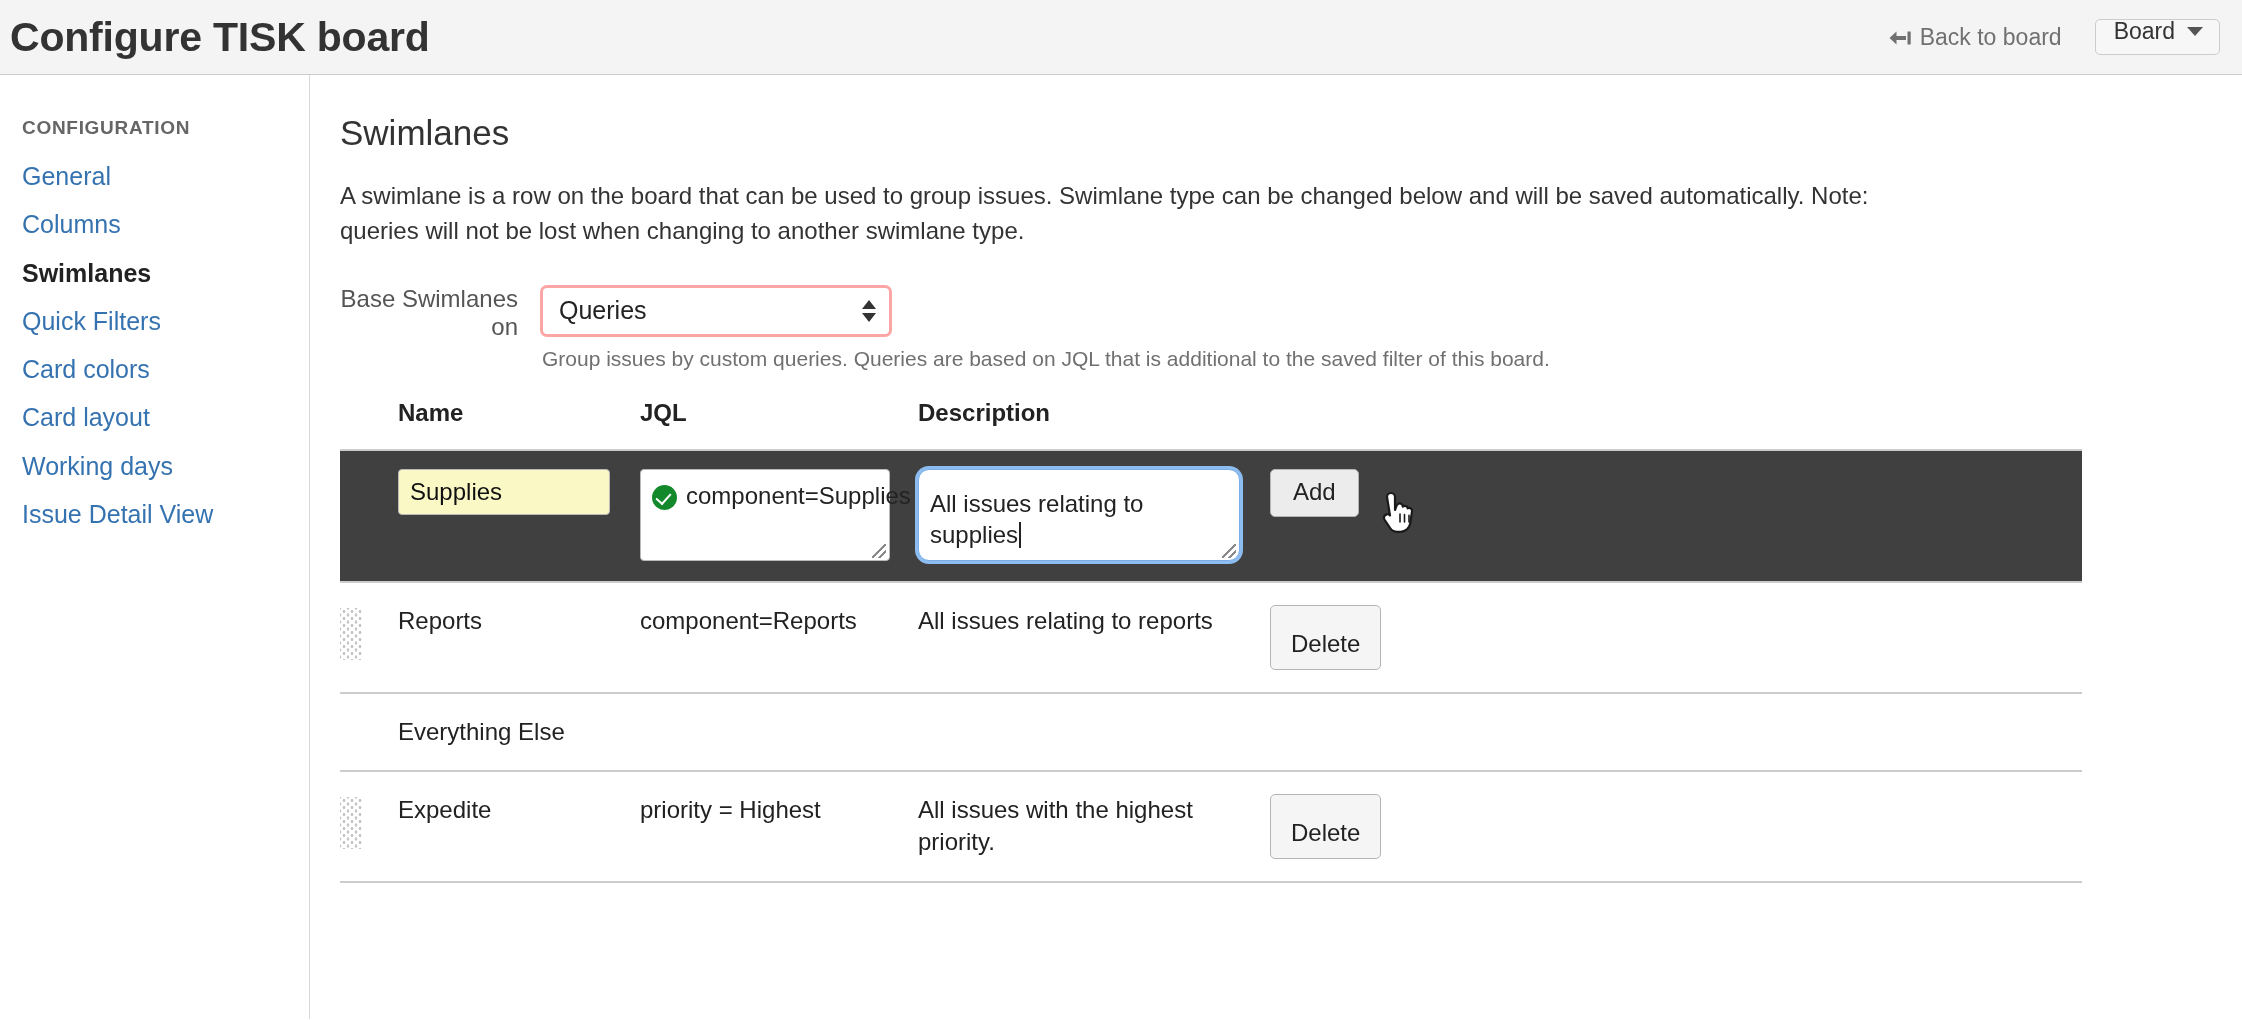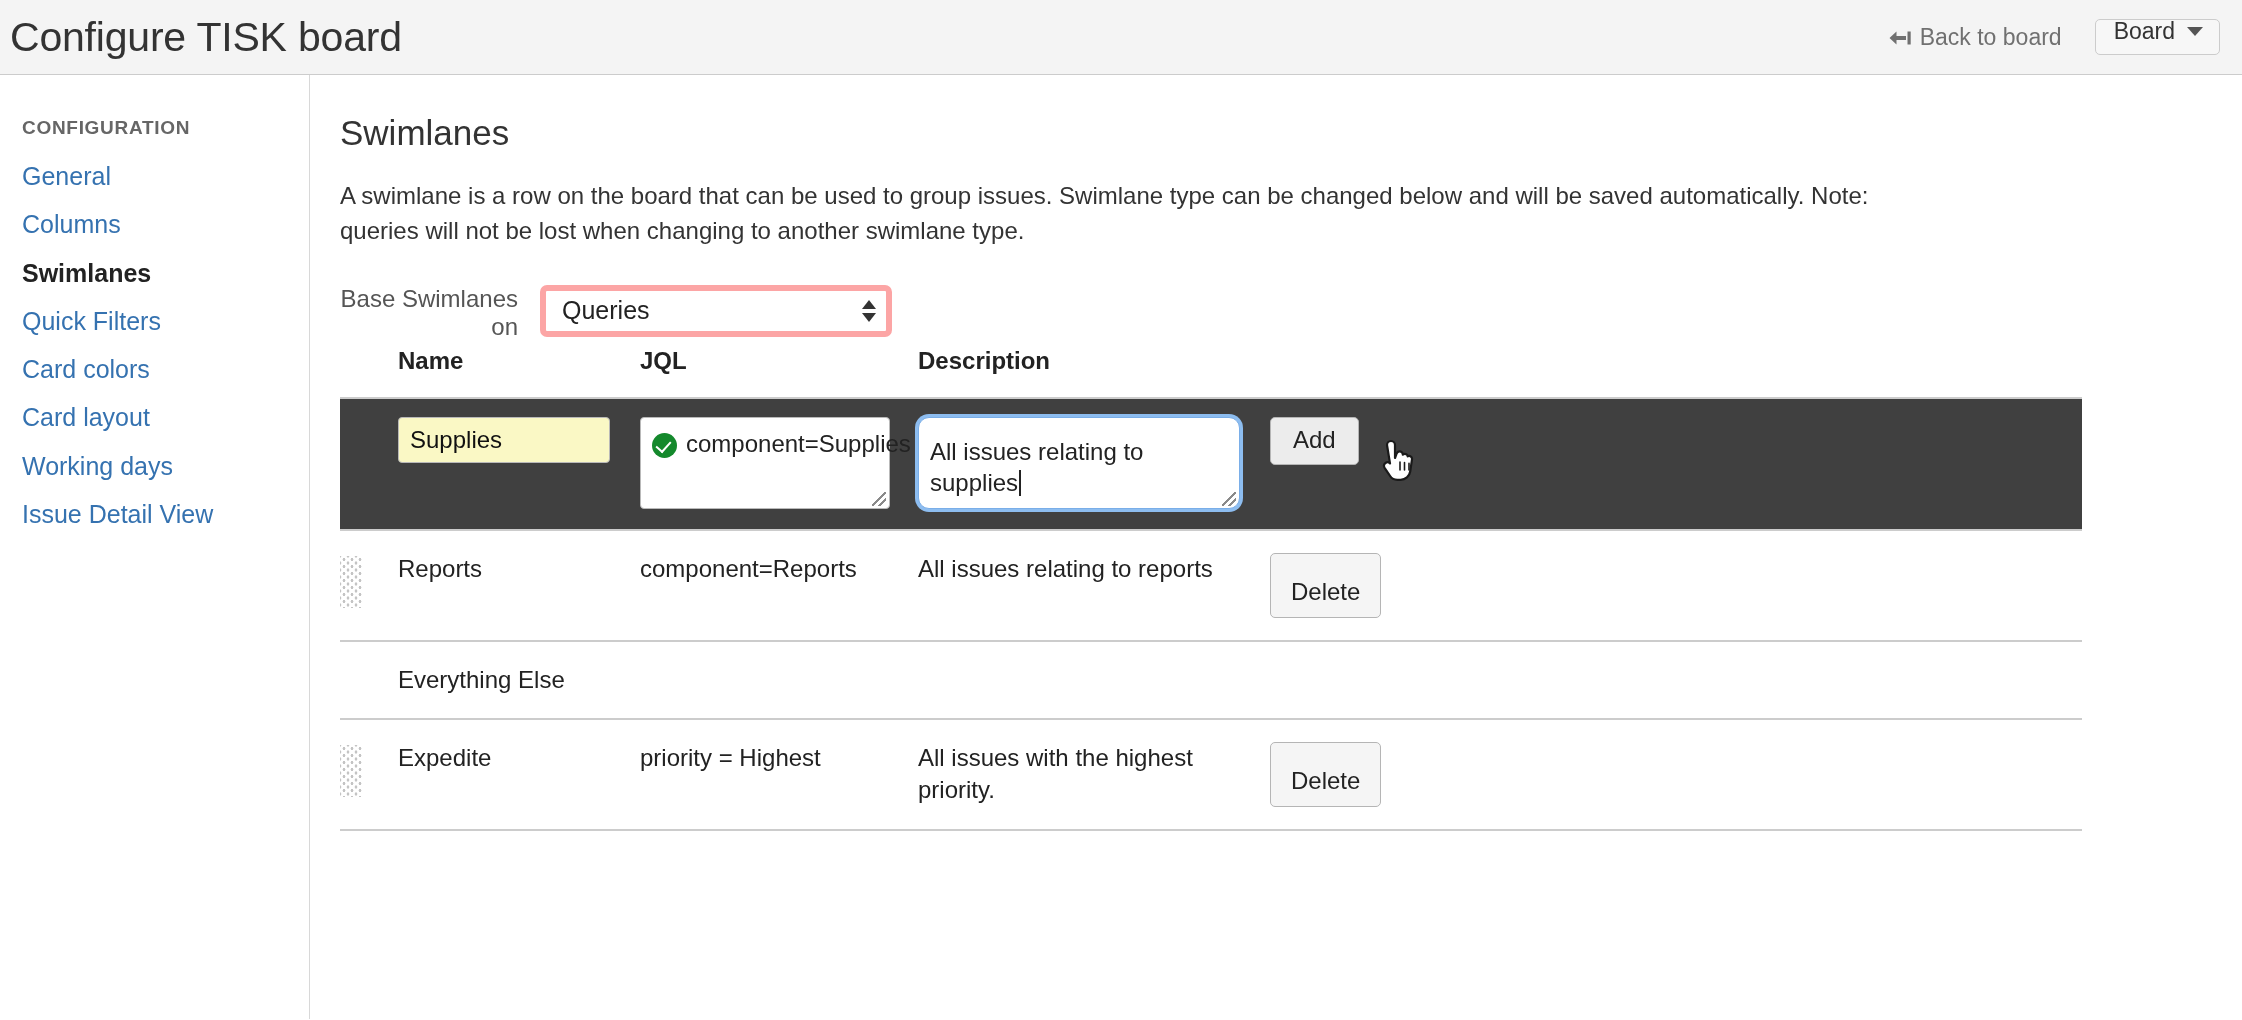--- a/index.html
+++ b/index.html
@@ -18,21 +18,21 @@
     position: relative;
     height: 75px;
     background: #f4f4f4;
     border-bottom: 1px solid #cccccc;
     display: flex;
     align-items: center;
     padding: 0 22px 0 10px;
   }
   .page-title {
     font-size: 41px;
-    font-weight: 400;
+    font-weight: 700;
     color: #333333;
     letter-spacing: -0.2px;
     line-height: 1;
     white-space: nowrap;
   }
   .header-right {
     margin-left: auto;
     display: flex;
     align-items: center;
     gap: 33px;
@@ -146,21 +146,21 @@
   }
   .select-wrap {
     position: relative;
     width: 352px;
     height: 52px;
     flex: none;
   }
   .select-box {
     width: 100%;
     height: 100%;
-    border: 6px solid #fca5a5;
+    border: 3px solid #fca5a5;
     border-radius: 7px;
     background: #ffffff;
     display: flex;
     align-items: center;
     padding: 0 44px 0 16px;
     font-size: 25px;
     color: #222222;
     cursor: pointer;
   }
   .stepper {
@@ -384,20 +384,21 @@
     <div class="field-row">
       <div class="field-label">Base Swimlanes on</div>
       <div class="select-wrap">
         <div class="select-box">Queries</div>
         <span class="stepper">
           <i class="up"></i>
             <i class="down"></i>
         </span>
       </div>
     </div>
+    <div class="field-help">Group issues by custom queries. Queries are based on JQL that is additional to the saved filter of this board.</div>
 
     <table class="lanes-table">
       <colgroup>
         <col class="col-grip">
           <col class="col-name">
           <col class="col-jql">
           <col class="col-desc">
           <col class="col-action">
       </colgroup>
       <thead>

